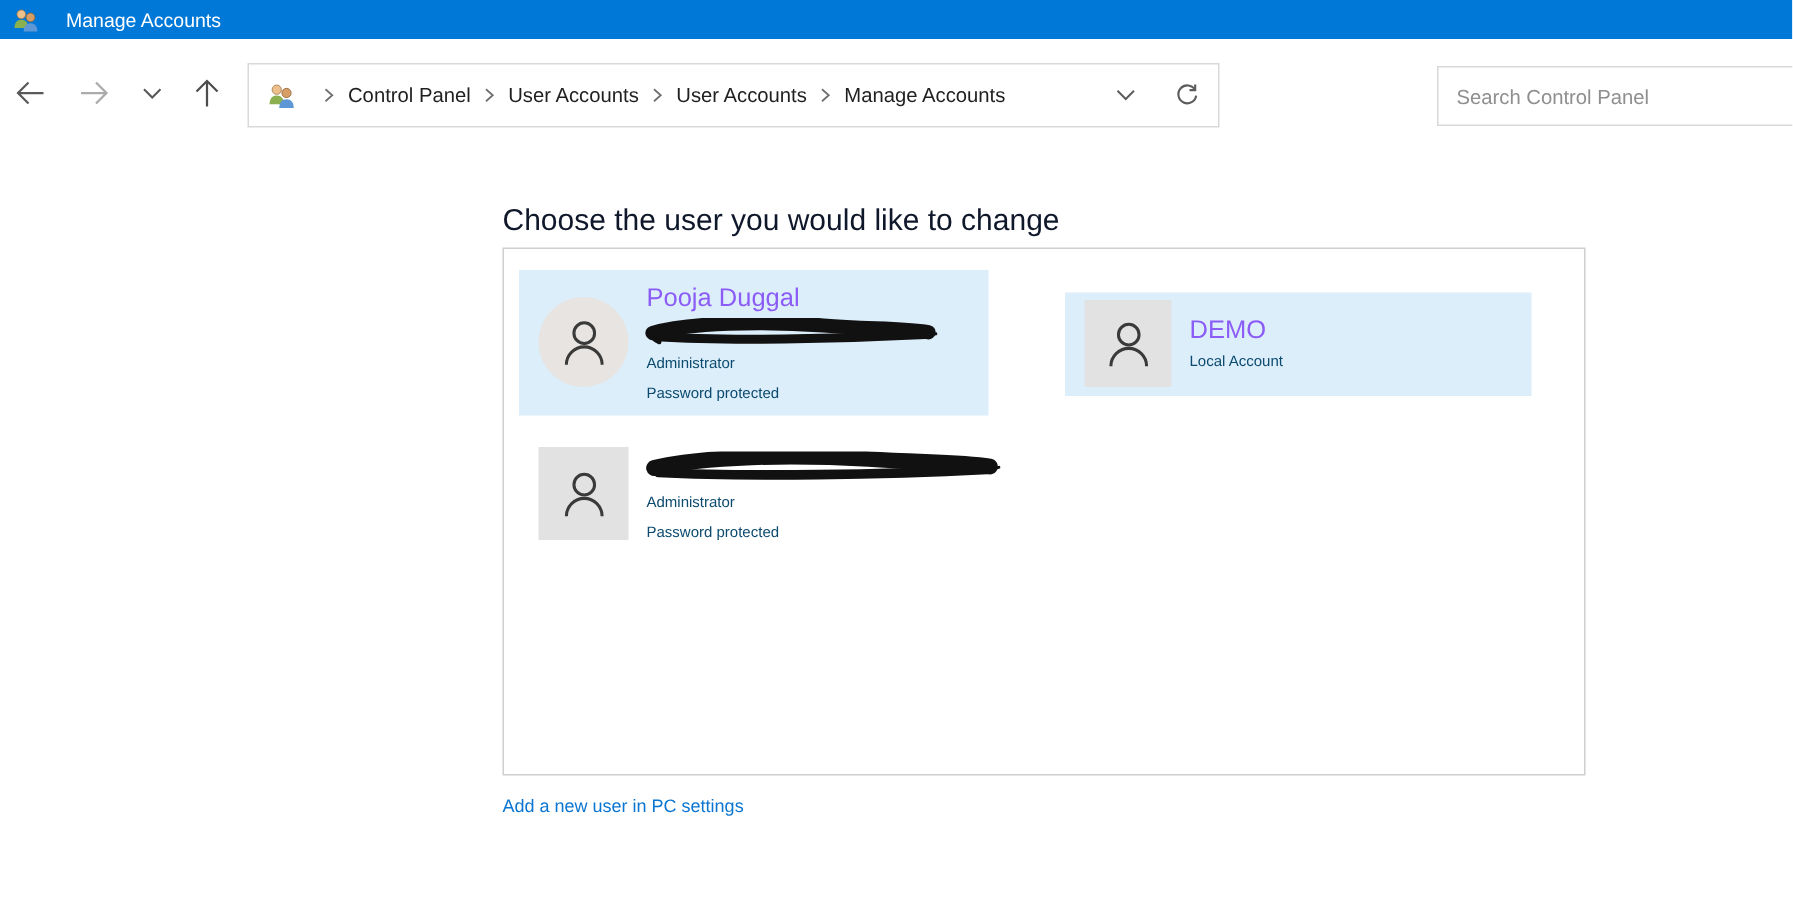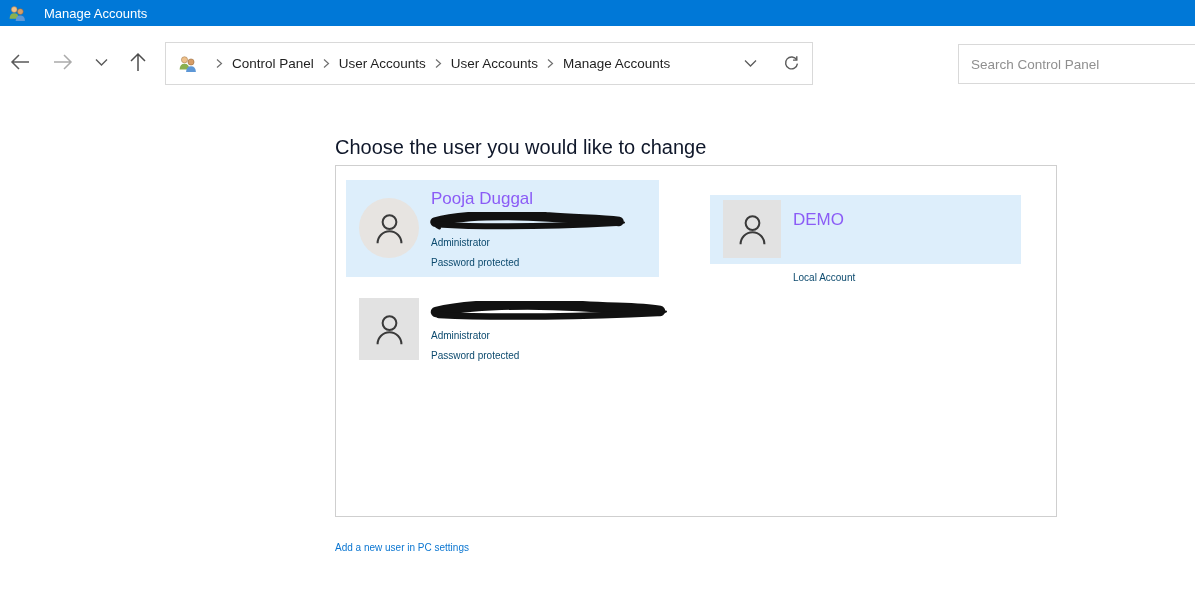--- a/index.html
+++ b/index.html
@@ -43,29 +43,29 @@
   .t2 { left:374px; top:29px;  width:311px; height:69px; }
   .t3 { left:10px;  top:122px; width:322px; height:98px; }
 
   .avatar { flex:none; background:#e2e2e2; display:flex; align-items:center; justify-content:center; }
   .t1 .avatar { width:60px; height:60px; margin:18px 0 0 13px; border-radius:50%; background:#e7e4e1; }
   .t2 .avatar { width:58px; height:58px; margin:5px 0 0 13px; }
   .t3 .avatar { width:60px; height:62px; margin:10px 0 0 13px; }
 
   .uinfo { margin-left:12px; display:flex; flex-direction:column; align-items:flex-start; }
   .t1 .uinfo { padding-top:7px; }
-  .t2 .uinfo { padding-top:13px;gap:36px; }
+  .t2 .uinfo { padding-top:13px; }
   .t3 .uinfo { padding-top:11px; }
   .uname { font-size:17px; color:#8b5cf6; line-height:24px; white-space:nowrap; }
   .umeta { font-size:10px; color:#0c4a6e; line-height:20px; white-space:nowrap; }
   .scribble { display:block; margin:1px 0 3px -2px; }
   .t3 .scribble { margin:2px 0 5px -2px; }
 
-  .addlink { position:absolute; left:335px; top:530px; font-size:10px; color:#0b76d1;
-             text-decoration:none; cursor:pointer;margin-top:12px; }
+  .addlink { position:absolute; left:335px; top:530px; font-size:12px; color:#0b76d1;
+             text-decoration:none; cursor:pointer; }
 </style>
 </head>
 <body>
 
 <div class="screen">
 
   <div class="titlebar">
     <span class="crumb-icon">
       <svg viewBox="0 0 20 18" width="19" height="17">
         <circle cx="6.5" cy="4.8" r="3.1" fill="#eec08b" stroke="#9a7040" stroke-width="0.5"></circle>

